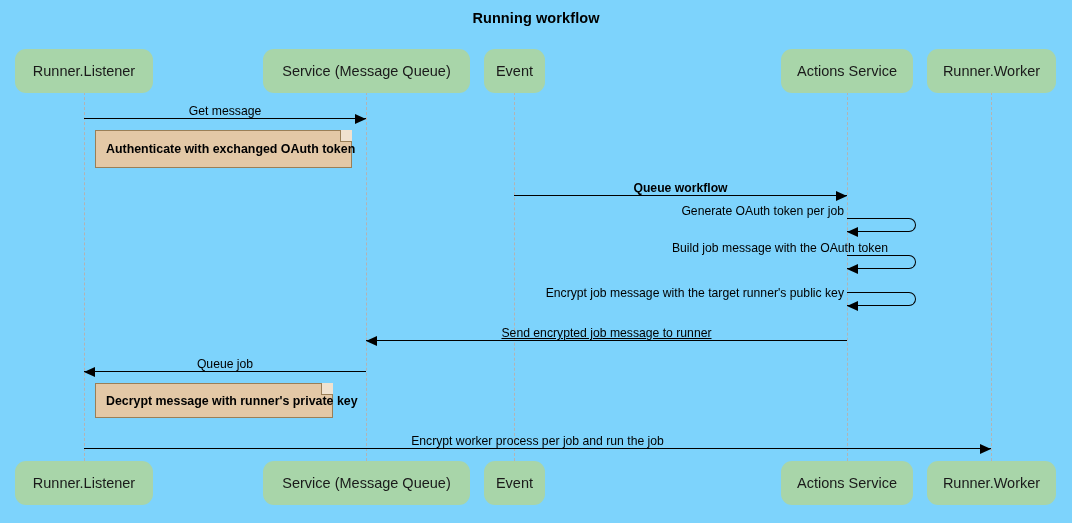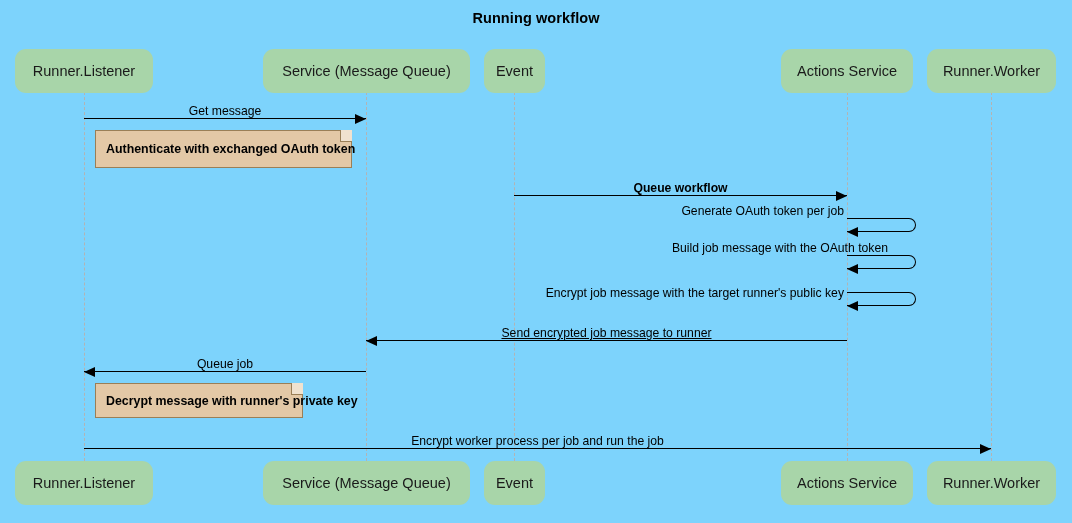--- a/index.html
+++ b/index.html
@@ -165,21 +165,21 @@
         <div class="msg-line" style="left: 84px; top: 448px; width: 907px;"></div>
         <div class="arrowhead right" style="left: 980px; top: 443.5px;"></div>
         <div class="msg-label center" style="left: 537.5px; top: 435px;">Encrypt worker process per job and run the job</div>
       </div>
     </div>
   <div id="notes-layer">
       <div class="note" style="left: 95px; top: 130px; width: 257px; height: 38px;">
         <span>Authenticate with exchanged OAuth token</span>
         <div class="note-fold"></div>
       </div>
-      <div class="note" style="left: 95px; top: 383px; width: 208px; height: 35px;">
+      <div class="note" style="left: 95px; top: 383px; width: 238px; height: 35px;">
         <span>Decrypt message with runner's private key</span>
         <div class="note-fold"></div>
       </div>
     </div>
   <div id="actors-top-layer">
       <div class="actor-box" style="left: 15px; width: 138px; top: 49px;">
         <span>Runner.Listener</span>
       </div>
       <div class="actor-box" style="left: 263px; width: 207px; top: 49px;">
         <span>Service (Message Queue)</span>

